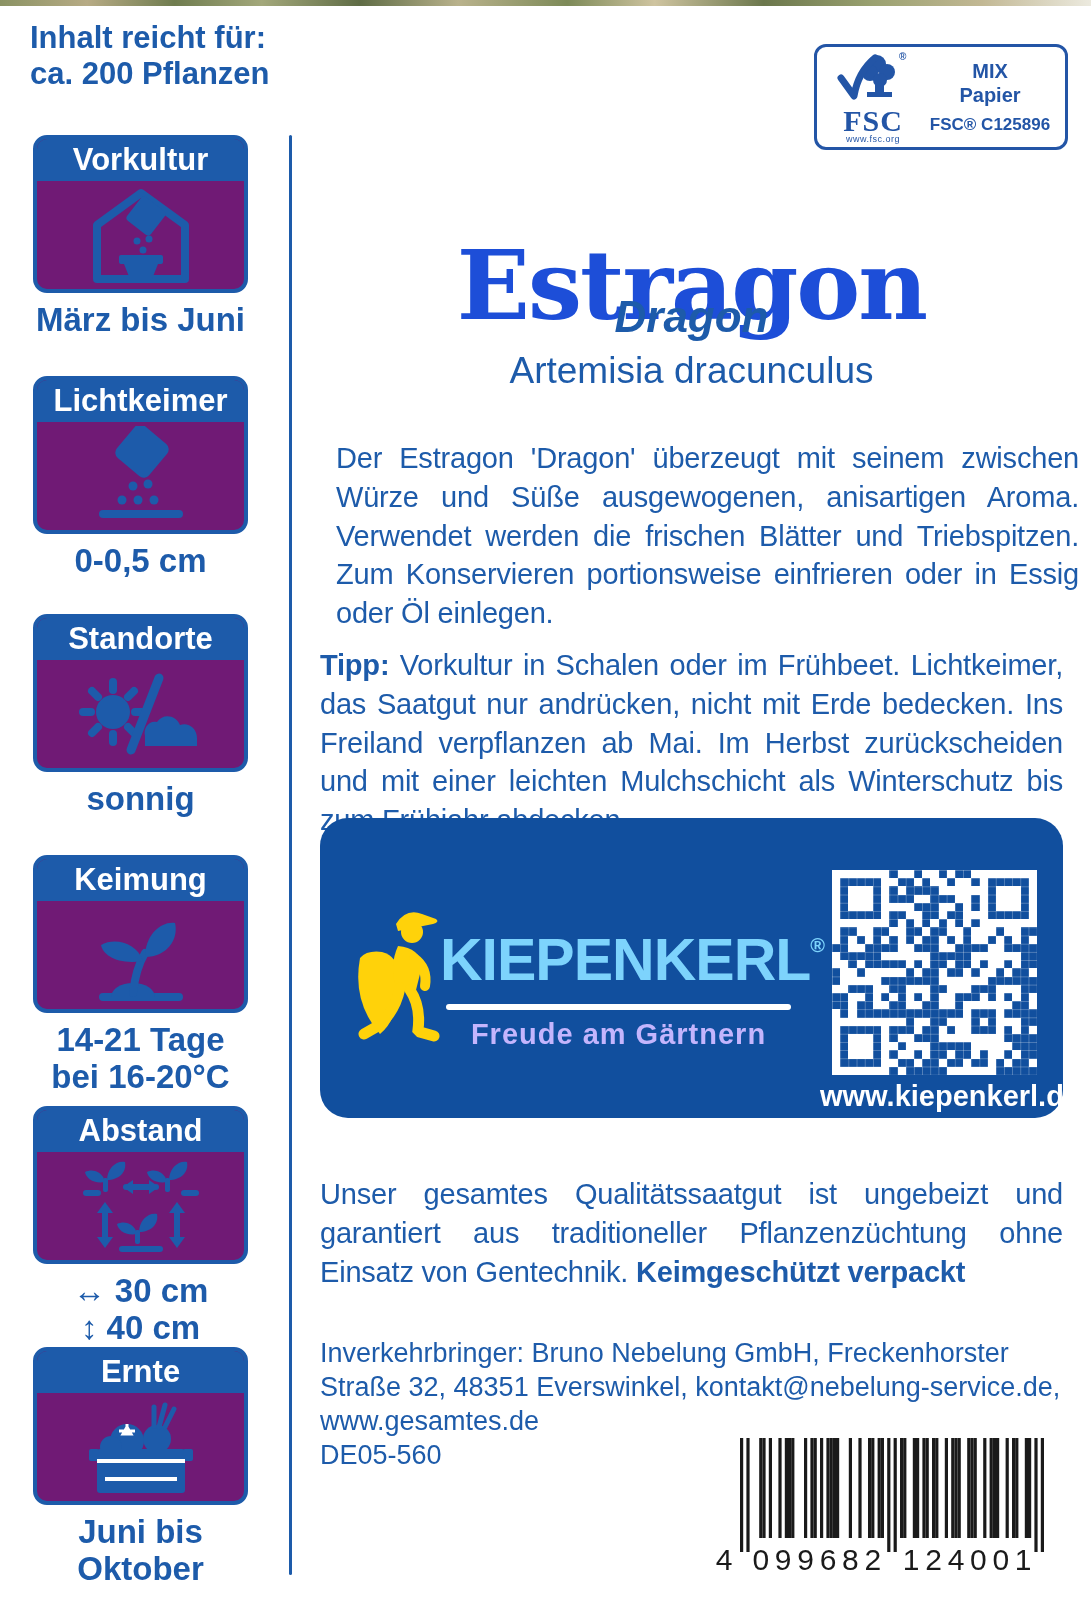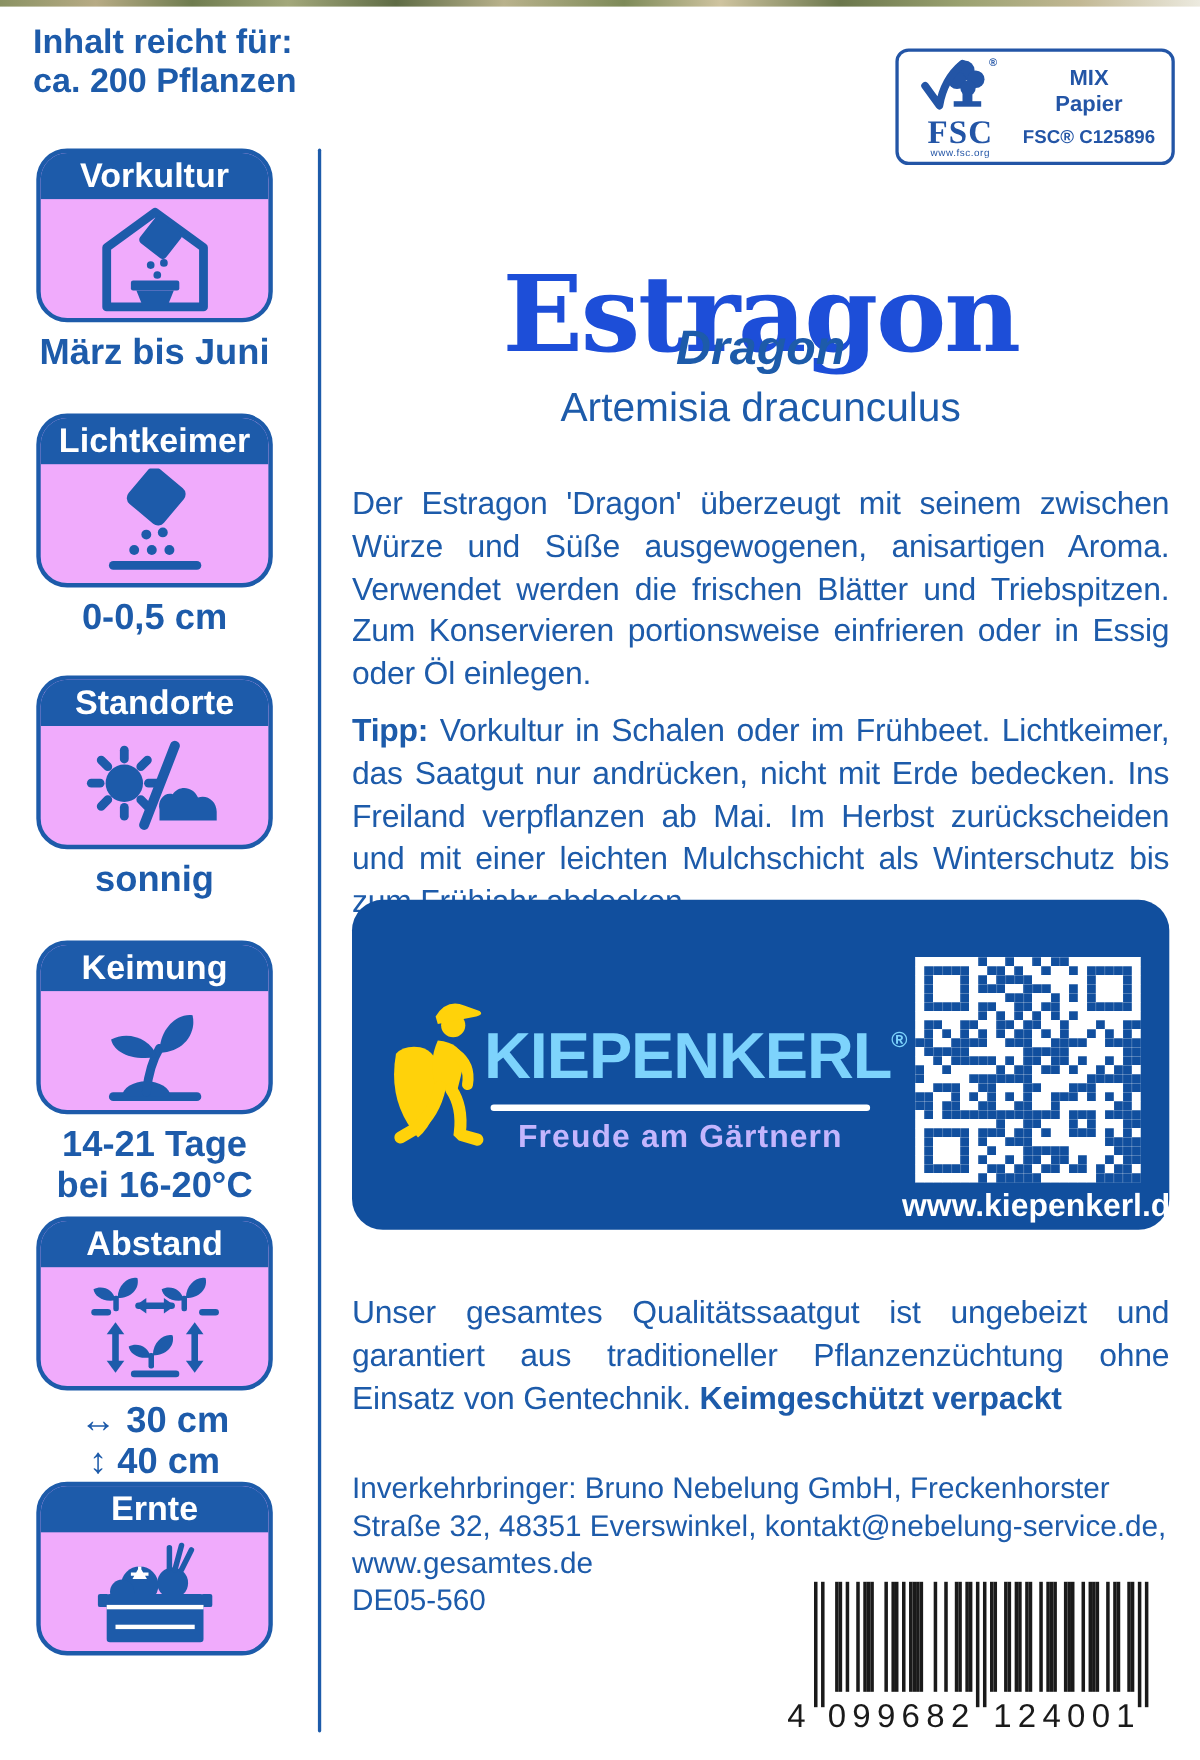--- a/index.html
+++ b/index.html
@@ -18,31 +18,31 @@
   .fsc-word{font-family:"Liberation Serif","DejaVu Serif",serif;font-weight:700;font-size:30px;line-height:26px;letter-spacing:1px;}
   .fsc-url{font-size:9px;letter-spacing:.5px;}
   .fsc-right{flex:1;text-align:center;font-weight:700;padding-right:6px;}
   .fsc-mix{font-size:20px;line-height:24px;}
   .fsc-papier{font-size:20px;line-height:24px;margin-bottom:8px;}
   .fsc-cert{font-size:17px;}
   
   .divider{position:absolute;left:289px;top:135px;width:3px;height:1440px;background:#1d5baa;border-radius:2px;}
   
   .side-item{position:absolute;left:33px;width:215px;text-align:center;}
-  .side-box{border:4px solid #1d5baa;border-radius:28px;overflow:hidden;background:#f0abfc;height:150px;}
+  .side-box{border:4px solid #1d5baa;border-radius:14px;overflow:hidden;background:#701a75;height:150px;}
   .side-head{background:#1d5baa;color:#fff;font-weight:700;font-size:31px;line-height:42px;height:42px;}
   .side-body{height:108px;display:flex;align-items:center;justify-content:center;}
   .side-cap{margin-top:8px;font-size:33px;line-height:37px;font-weight:600;}
   .title{position:absolute;left:320px;top:172px;width:743px;text-align:center;
          font-family:"DejaVu Serif","Liberation Serif",serif;font-weight:700;font-size:96px;line-height:100px;letter-spacing:-2px;color:#1d4ed8;}
   .variety{position:absolute;left:320px;top:292px;width:743px;text-align:center;font-size:44px;font-weight:700;font-style:italic;}
   .botanical{position:absolute;left:320px;top:350px;width:743px;text-align:center;font-size:37px;font-weight:500;}
   .para{position:absolute;left:320px;width:743px;font-size:29px;line-height:38.8px;font-weight:500;
         text-align:justify;letter-spacing:-0.2px;}
-  .p1{top:410px;}
+  .p1{top:410px;margin-left:16px;}
   .tip{top:617px;}
   .bold{font-weight:700;}
   
   .card{position:absolute;left:320px;top:818px;width:743px;height:300px;background:#114f9e;border-radius:28px;}
   .mascot{position:absolute;left:34px;top:88px;}
   .brand{position:absolute;left:120px;top:108px;width:360px;text-align:center;color:#7dd3fc;font-weight:700;
          font-size:59px;letter-spacing:-1px;white-space:nowrap;}
   .brand sup{font-size:20px;vertical-align:28px;}
   .brand-line{position:absolute;left:126px;top:186px;width:345px;height:6px;background:#ffffff;border-radius:3px;}
   .slogan{position:absolute;left:126px;top:200px;width:345px;text-align:center;color:#c4b5fd;font-weight:700;font-size:29px;letter-spacing:1px;}
@@ -233,20 +233,24 @@
             <path d="M84 30 L90 8 M90 30 L99 12 M79 29 L79 10" stroke="#1d5baa" stroke-width="5" stroke-linecap="round" fill="none"></path>
             <rect x="22" y="52" width="88" height="44" rx="3"></rect>
             <rect x="14" y="52" width="10" height="12" rx="2"></rect>
             <rect x="108" y="52" width="10" height="12" rx="2"></rect>
           </g>
           <path d="M52 30 l4 7 h-8 z M44 34 h16 M52 27 v6" stroke="#ffffff" stroke-width="3" fill="none"></path>
           <rect x="22" y="62" width="88" height="4" fill="#ffffff"></rect>
           <rect x="30" y="80" width="72" height="4" fill="#ffffff"></rect>
         </svg>
       </div>
+    </div>
+    <div class="side-cap">
+      <div>Juni bis</div>
+      <div>Oktober</div>
     </div>
   </div>
 
   <h1 class="title">Estragon</h1>
   <div class="variety">Dragon</div>
   <div class="botanical">Artemisia dracunculus</div>
 
   <p class="para p1">Der Estragon 'Dragon' überzeugt mit seinem zwischen Würze und Süße ausgewogenen, anisartigen Aroma. Verwendet werden die frischen Blätter und Trieb­spitzen. Zum Konservieren portionsweise einfrieren oder in Essig oder Öl einlegen.</p>
 
   <p class="para tip"><span class="bold">Tipp:</span><span> Vorkultur in Schalen oder im Frühbeet. Licht­keimer, das Saatgut nur andrücken, nicht mit Erde bedecken. Ins Freiland verpflanzen ab Mai. Im Herbst zurückscheiden und mit einer leichten Mulchschicht als Winterschutz bis zum Frühjahr abdecken.</span></p>

